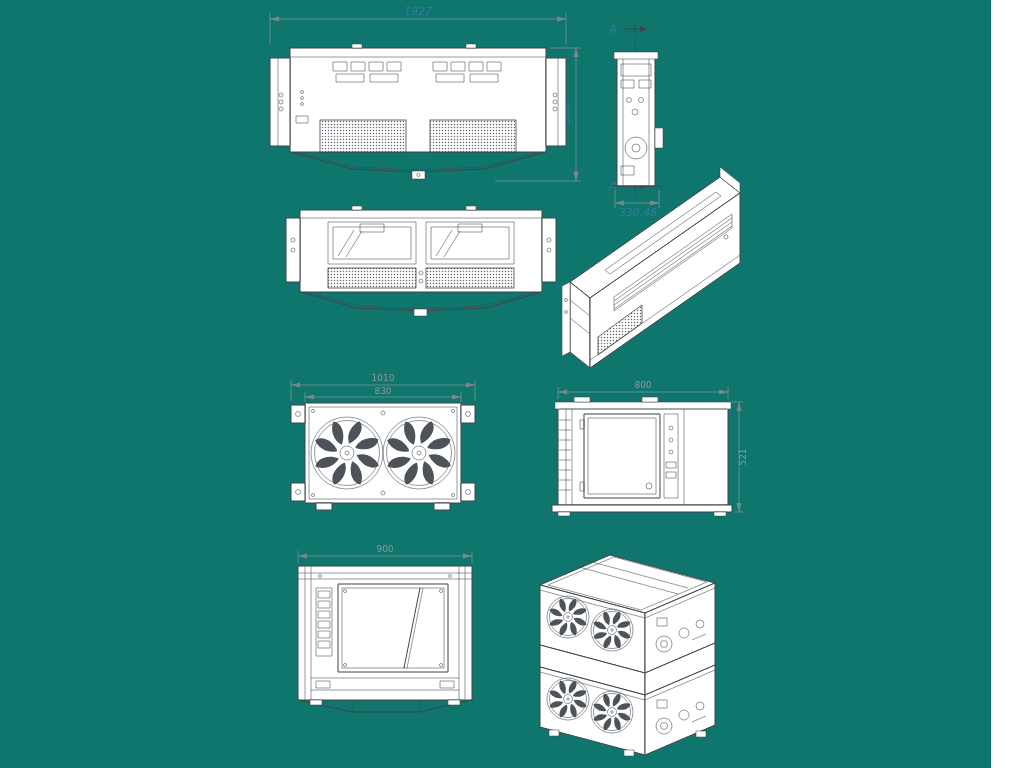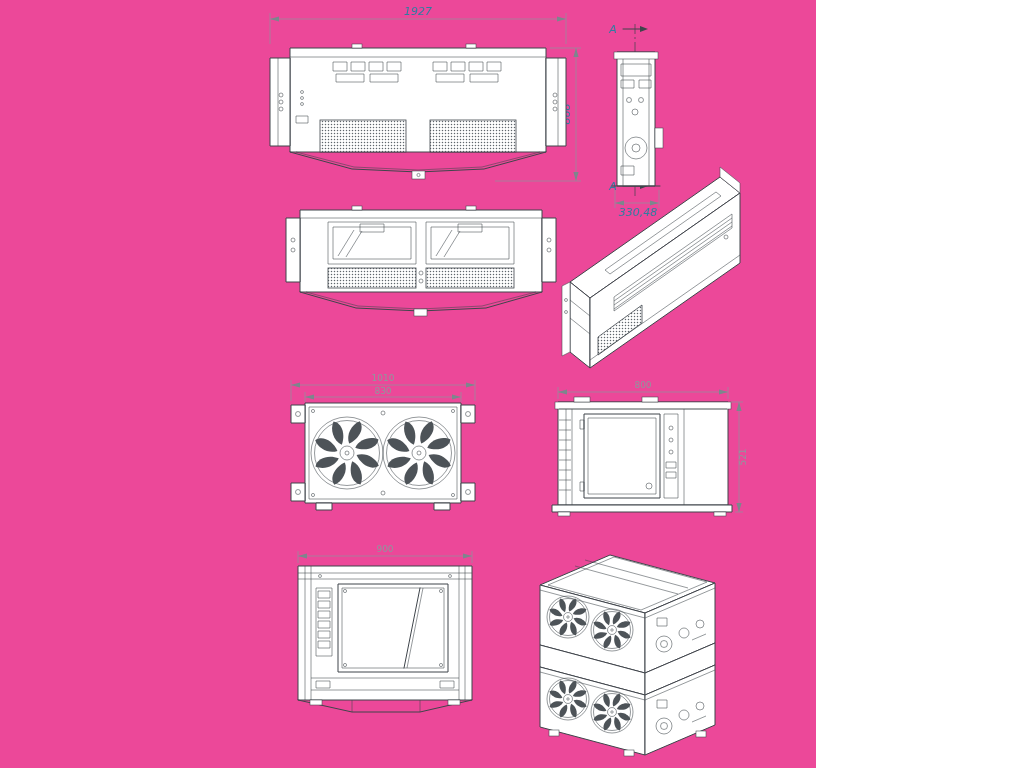--- a/index.html
+++ b/index.html
@@ -1,16 +1,16 @@
 <!DOCTYPE html>
 <html><head>
 <meta charset="utf-8">
 <style>
   html,body { margin:0; padding:0; background:#ffffff; }
-  #stage { position:relative; width:816px; height:768px; background:#ec4899; overflow:hidden;
+  #stage { position:relative; width:991px; height:768px; background:#0f766e; overflow:hidden;
            font-family:"DejaVu Sans", sans-serif; }
   svg text { font-family:"DejaVu Sans", sans-serif; }
   .ln  { fill:none; stroke:#3f454b; stroke-width:1;   stroke-linejoin:round; stroke-linecap:round; }
   .lt  { fill:none; stroke:#3f454b; stroke-width:0.55; stroke-linejoin:round; }
   .fw  { fill:#ffffff; stroke:#3f454b; stroke-width:1; stroke-linejoin:round; }
   .fwt { fill:#ffffff; stroke:#3f454b; stroke-width:0.55; }
   .dim { fill:none; stroke:#8f979e; stroke-width:0.7; }
   .dash{ fill:none; stroke:#3f454b; stroke-width:0.7; stroke-dasharray:10 3 2 3; }
   .blk { fill:#3f454b; stroke:none; }
   .mesh{ fill:url(#mesh); stroke:#3f454b; stroke-width:0.8; }

